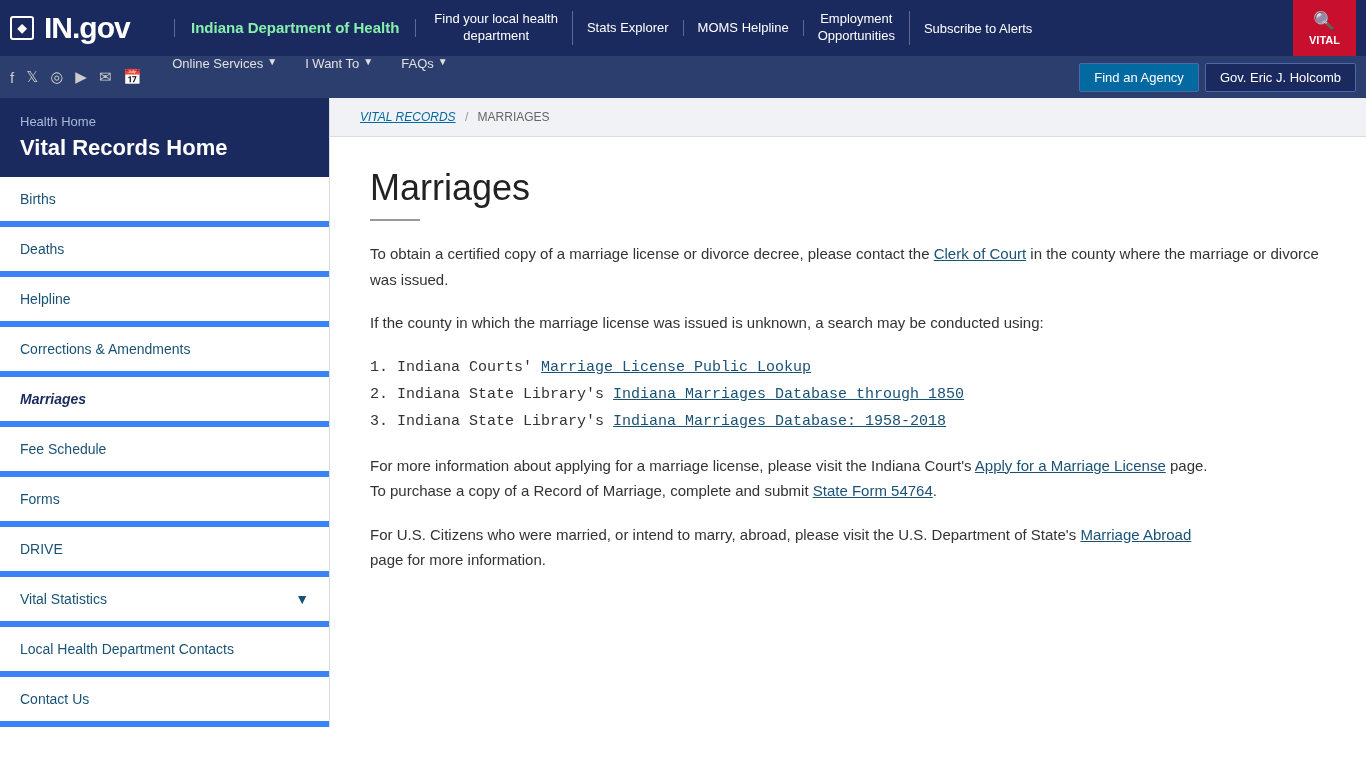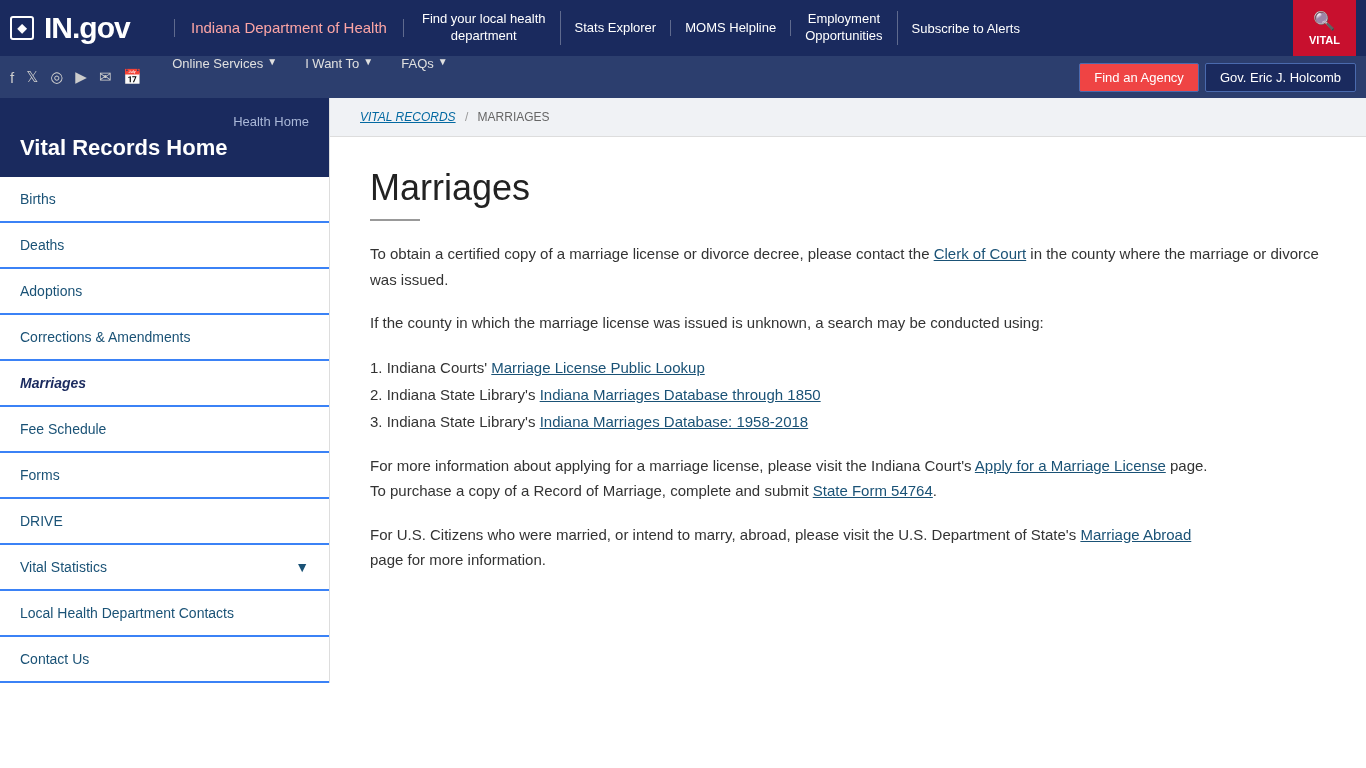--- a/index.html
+++ b/index.html
@@ -31,23 +31,23 @@
       border: 2px solid #fff;
       border-radius: 3px;
       display: flex;
       align-items: center;
       justify-content: center;
       color: #fff;
       font-size: 12px;
       font-weight: bold;
     }
     .dept-name {
-      color: #fca5a5;
+      color: #86efac;
       font-size: 15px;
-      font-weight: 400;
+      font-weight: 700;
       padding: 0 16px;
       border-left: 1px solid rgba(255,255,255,0.3);
       border-right: 1px solid rgba(255,255,255,0.3);
       line-height: 1.2;
       margin: 0 4px;
     }
     .top-nav-links {
       display: flex;
       flex: 1;
       align-items: center;
@@ -120,21 +120,21 @@
       gap: 4px;
       height: 42px;
       text-decoration: none;
     }
     .dropdown-arrow { font-size: 10px; }
     .right-buttons {
       display: flex;
       gap: 6px;
     }
     .btn-agency {
-      background: #ef4444;
+      background: #0369a1;
       color: #fff;
       border: 1px solid #4a6aae;
       padding: 6px 14px;
       font-size: 13px;
       cursor: pointer;
       border-radius: 2px;
     }
     .btn-gov {
       background: #1a2a5e;
       color: #fff;
@@ -160,31 +160,30 @@
       border-right: 1px solid #ddd;
     }
     .sidebar-header {
       background: #1a2a5e;
       padding: 16px 20px;
     }
     .sidebar-health-home {
       color: #aab8d8;
       font-size: 13px;
       margin-bottom: 6px;
-      text-align: right;
     }
     .sidebar-title {
       color: #fff;
       font-size: 22px;
       font-weight: bold;
       line-height: 1.2;
     }
     .sidebar-nav { }
     .sidebar-item {
-      border-bottom: 2px solid #3b82f6;
+      border-bottom: 6px solid #3b82f6;
       padding: 14px 20px;
       font-size: 14px;
       cursor: pointer;
       color: #1a5276;
       display: flex;
       align-items: center;
       justify-content: space-between;
       text-decoration: none;
     }
     .sidebar-item.active {
@@ -241,20 +240,21 @@
     }
     .content-list {
       list-style: none;
       margin: 0 0 18px 0;
       padding: 0;
     }
     .content-list li {
       font-size: 15px;
       line-height: 1.8;
       color: #333;
+      font-family: Liberation Mono, monospace;
     }
   </style>
 </head>
 <body>
 
 <div class="top-bar">
   <div class="logo-area">
     <div class="logo-icon">◆</div>
     <span class="logo-text">IN.gov</span>
   </div>
@@ -309,21 +309,21 @@
       <div class="sidebar-title">Vital Records Home</div>
     </div>
     <nav class="sidebar-nav">
       <a class="sidebar-item">
         <span>Births</span>
       </a>
       <a class="sidebar-item">
         <span>Deaths</span>
       </a>
       <a class="sidebar-item">
-        <span>Adoptions</span>
+        <span>Helpline</span>
       </a>
       <a class="sidebar-item">
         <span>Corrections &amp; Amendments</span>
       </a>
       <a class="sidebar-item active">
         <span>Marriages</span>
       </a>
       <a class="sidebar-item">
         <span>Fee Schedule</span>
       </a>

